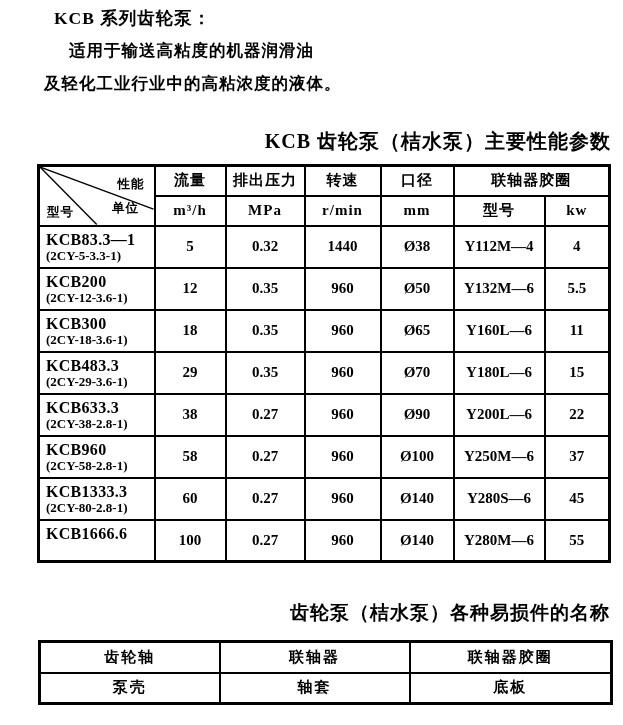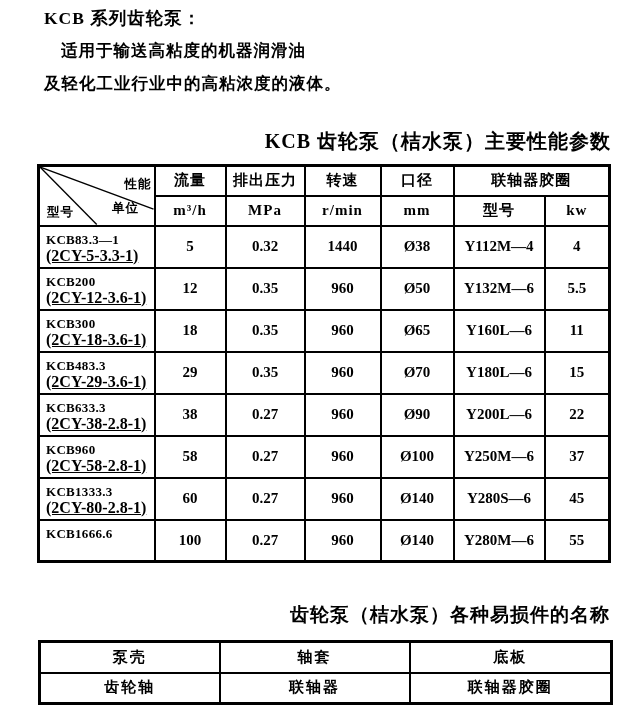--- a/index.html
+++ b/index.html
@@ -1,52 +1,52 @@
 <!DOCTYPE html>
 <html><head>
 <meta charset="utf-8">
 <style>
   html,body{margin:0;padding:0;background:#fff;}
   .page{
     position:relative;width:623px;height:725px;background:#ffffff;color:#000;
     font-family:"Liberation Serif","DejaVu Serif",serif;overflow:hidden;
   }
   .doc-heading{
-    position:absolute;left:44px;top:6px;font-size:17.5px;font-weight:bold;
+    position:absolute;left:54px;top:6px;font-size:17.5px;font-weight:bold;
     letter-spacing:1px;white-space:nowrap;
   }
-  .intro1{position:absolute;left:61px;top:40px;font-size:16.5px;font-weight:bold;letter-spacing:1px;white-space:nowrap;}
+  .intro1{position:absolute;left:69px;top:40px;font-size:16.5px;font-weight:bold;letter-spacing:1px;white-space:nowrap;}
   .intro2{position:absolute;left:44px;top:73px;font-size:16.5px;font-weight:bold;letter-spacing:1px;white-space:nowrap;}
 
   .perf-section{position:absolute;left:37px;top:127px;width:574px;}
   .parts-section{position:absolute;left:38px;top:601px;width:572px;}
   .section-title{
     font-size:20px;font-weight:bold;text-align:right;margin:0 0 9px 0;
     line-height:28px;letter-spacing:1px;
   }
-  .parts-section .section-title{font-size:19px;margin-bottom:12px;line-height:27px;}
+  .parts-section .section-title{font-size:19px;margin-bottom:12px;line-height:27px;font-family:Liberation Mono, monospace;}
 
   table{border-collapse:collapse;table-layout:fixed;border:3px solid #000;}
   .perf-table{width:574px;}
   .parts-table{width:572px;}
   th,td{border:2px solid #000;font-weight:bold;text-align:center;vertical-align:middle;padding:0;}
 
   .perf-table thead tr{height:30px;}
   .perf-table thead th{font-size:15px;letter-spacing:1px;}
   .perf-table tbody tr{height:42px;}
   .perf-table tbody td{font-size:15px;}
 
   td.model{vertical-align:top;text-align:left;padding:3px 2px 0 6px;}
-  .mname{display:block;font-size:13px;line-height:19px;letter-spacing:.3px;}
-  .malt{display:block;font-size:16px;line-height:14px;letter-spacing:0;text-decoration:underline;}
+  .mname{display:block;font-size:16px;line-height:19px;letter-spacing:.3px;}
+  .malt{display:block;font-size:13px;line-height:14px;letter-spacing:0;}
 
   th.corner{position:relative;padding:0;overflow:hidden;}
   th.corner svg{position:absolute;left:0;top:0;width:100%;height:100%;}
   th.corner .c-lbl{position:absolute;font-size:12.5px;font-weight:bold;letter-spacing:1px;white-space:nowrap;}
-  .c-perf{top:9px;right:2px;}
+  .c-perf{top:9px;right:9px;}
   .c-unit{top:33px;left:72px;}
   .c-model{top:37px;left:7px;}
 
   .parts-table tr{height:31px;}
   .parts-table td{font-size:15px;letter-spacing:2px;}
 </style>
 </head>
 <body>
 
 <div class="page">
@@ -198,26 +198,26 @@
   <div class="parts-section">
     <div class="section-title">齿轮泵（桔水泵）各种易损件的名称</div>
     <table class="parts-table">
       <colgroup>
         <col style="width:180px">
           <col style="width:190px">
           <col style="width:202px">
       </colgroup>
       <tbody>
         <tr>
+          <td>齿轮轴</td>
+          <td>联轴器</td>
+          <td>联轴器胶圈</td>
+        </tr>
+        <tr>
           <td>泵壳</td>
           <td>轴套</td>
           <td>底板</td>
         </tr>
-        <tr>
-          <td>齿轮轴</td>
-          <td>联轴器</td>
-          <td>联轴器胶圈</td>
-        </tr>
       </tbody>
     </table>
   </div>
 
 </div>
 
 </body></html>

